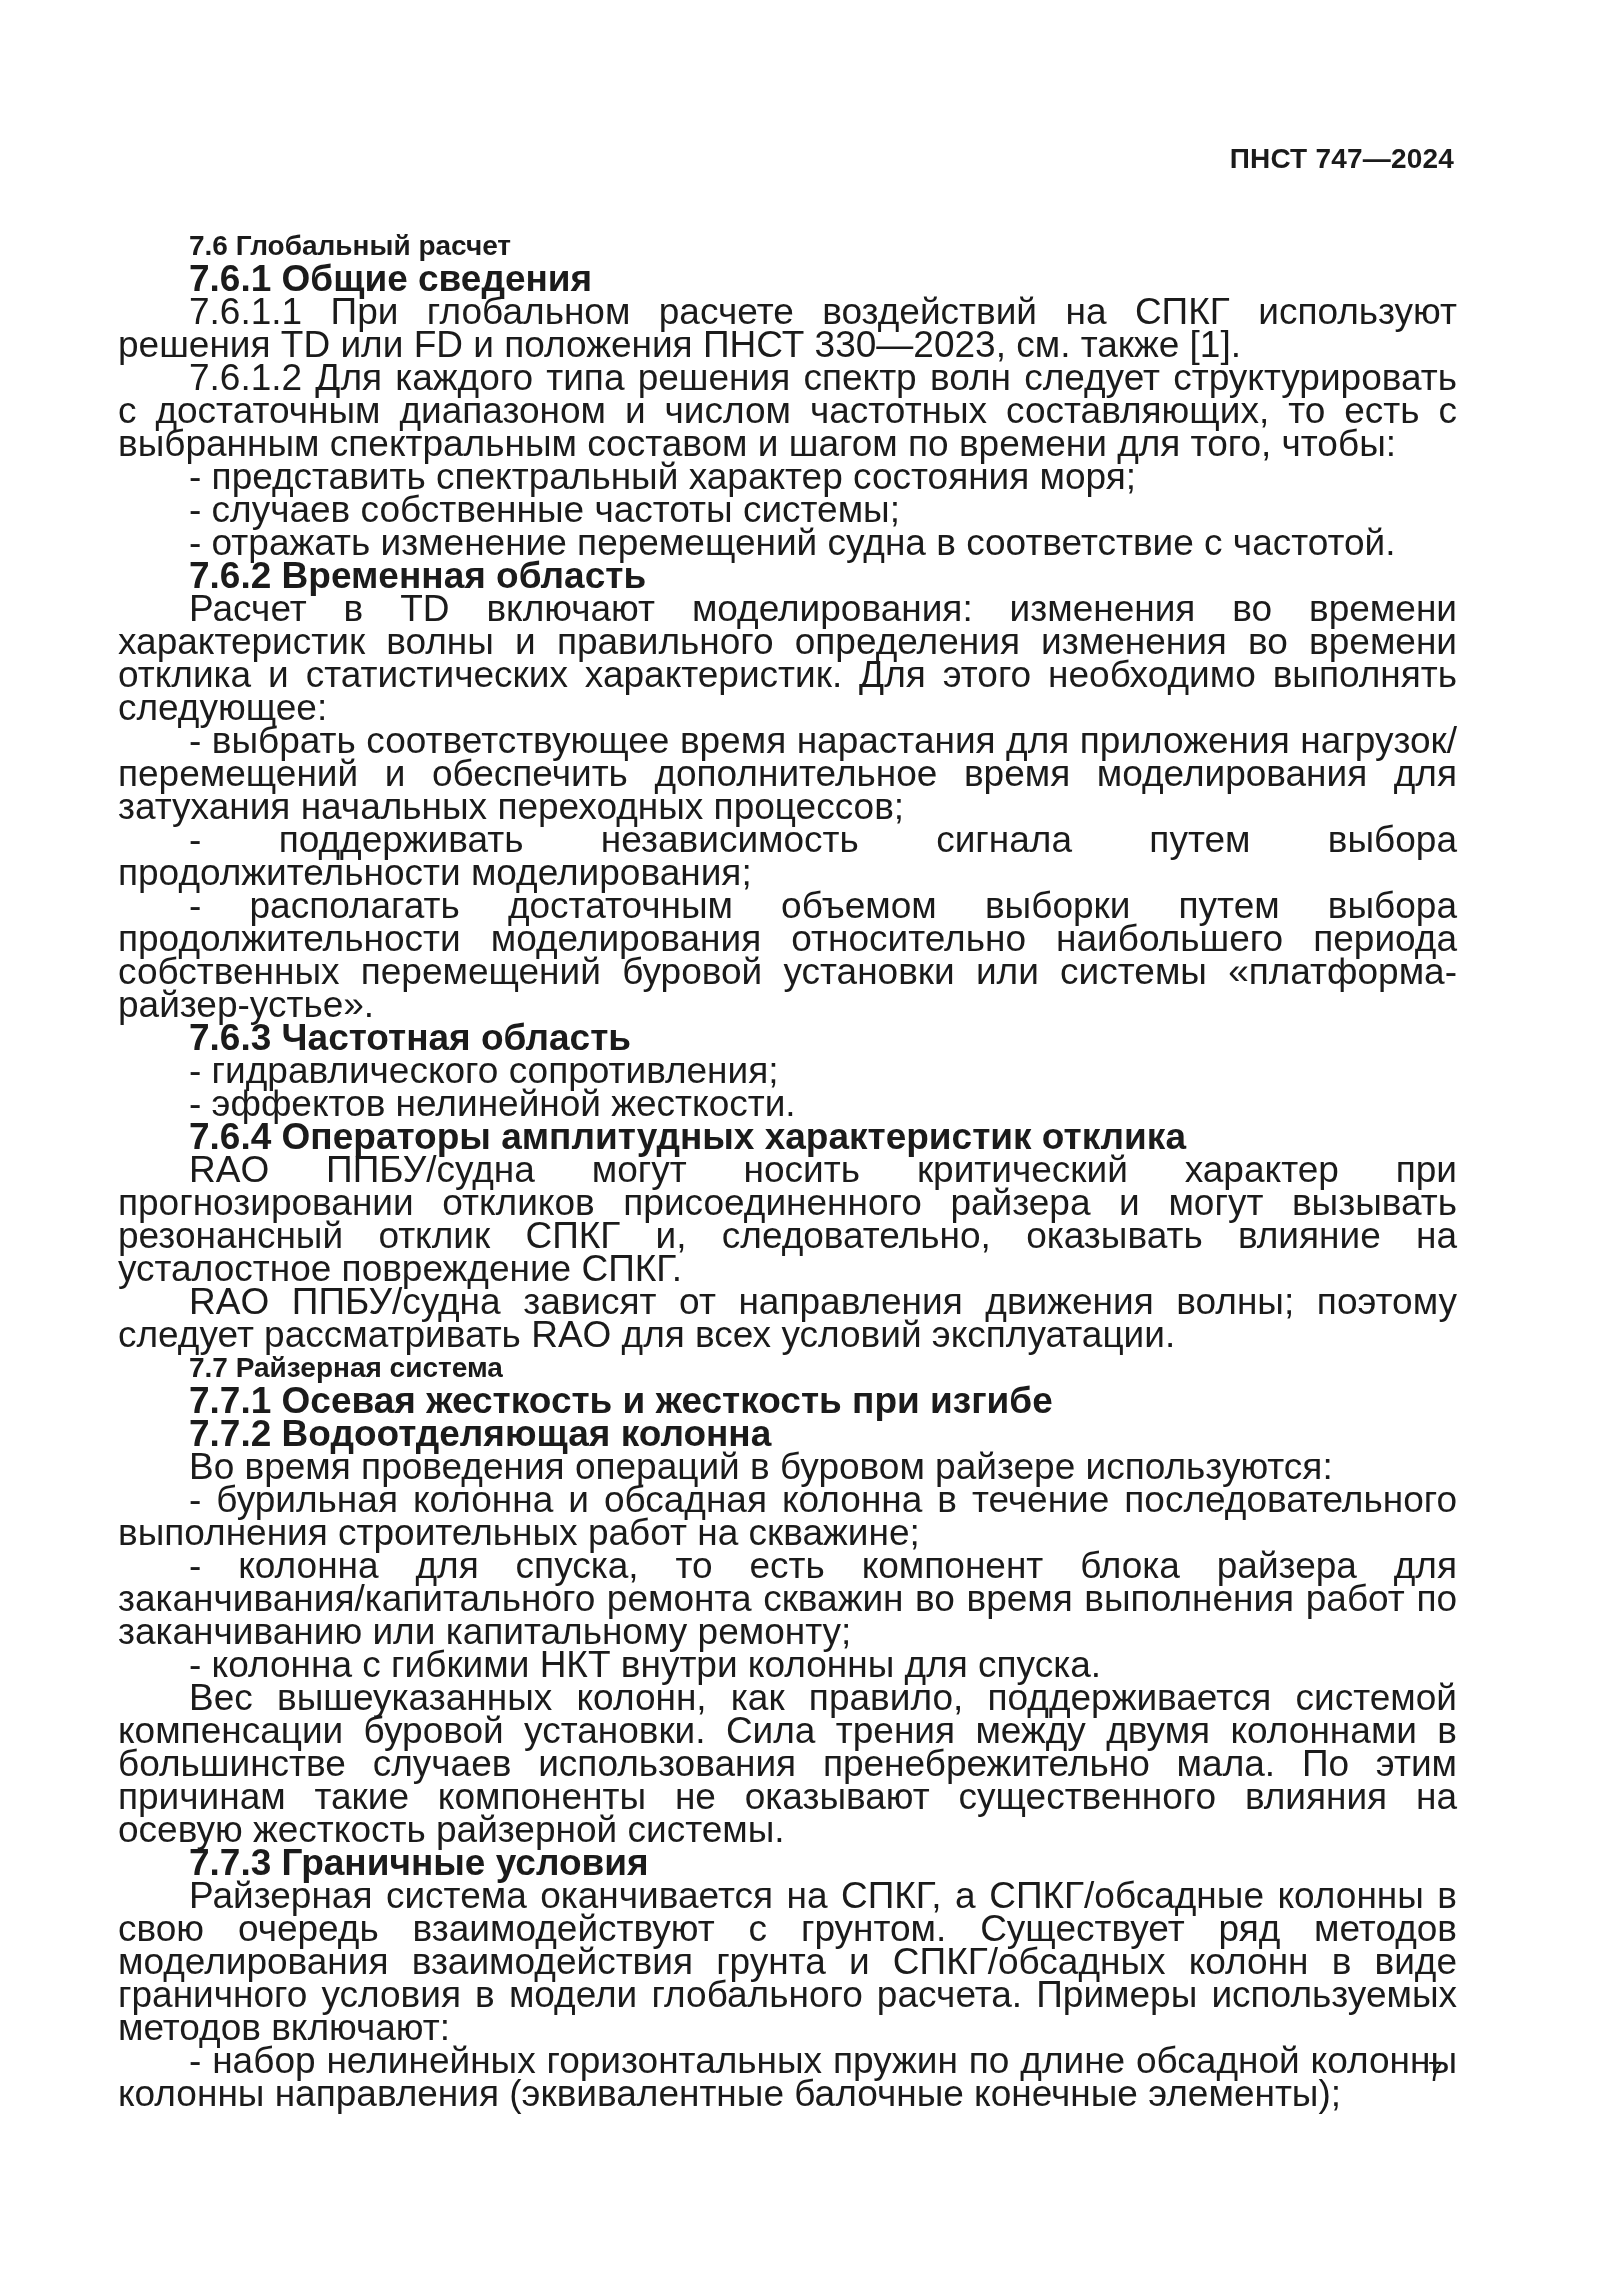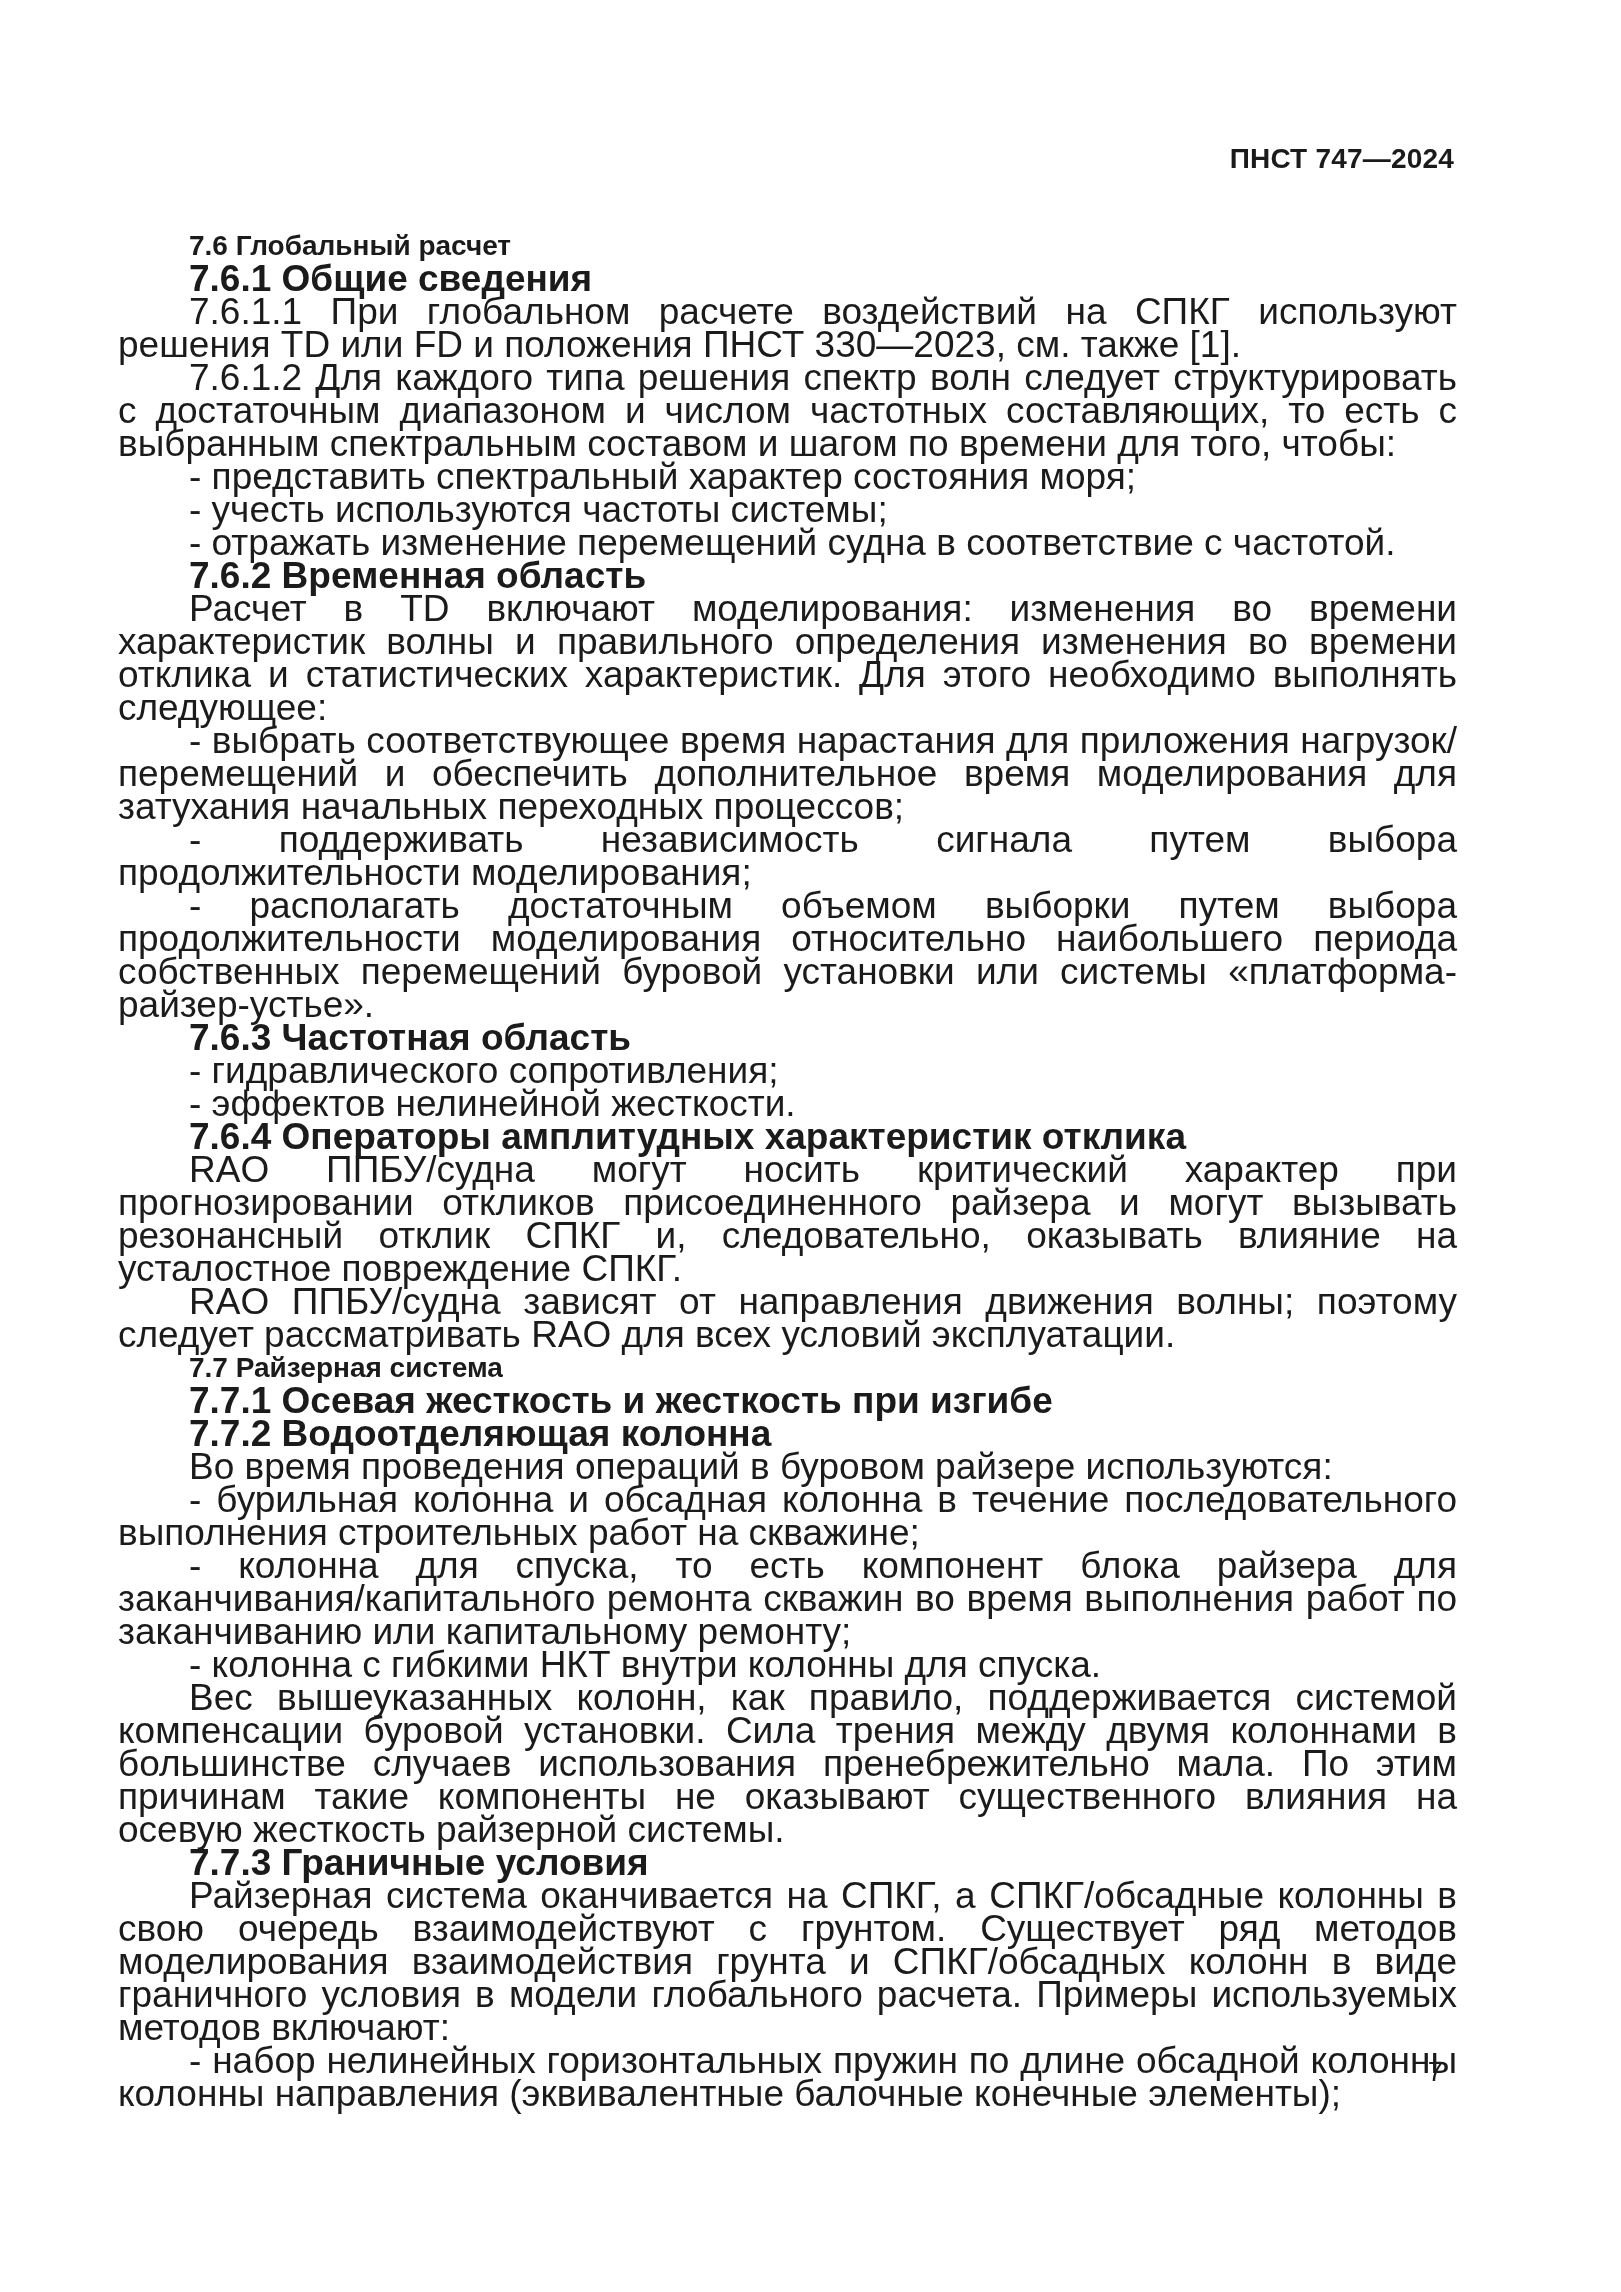--- a/index.html
+++ b/index.html
@@ -76,21 +76,21 @@
 
   <div class="doc-header">ПНСТ 747—2024</div>
 
   <div class="content">
 
     <h2 class="h2-first">7.6 Глобальный расчет</h2>
     <h3 class="h3-after-h2">7.6.1 Общие сведения</h3>
     <p>7.6.1.1 При глобальном расчете воздействий на СПКГ используют решения TD или FD и положения ПНСТ 330—2023, см. также [1].</p>
     <p>7.6.1.2 Для каждого типа решения спектр волн следует структурировать с достаточным диапазоном и числом частотных составляющих, то есть с выбранным спектральным составом и шагом по времени для того, чтобы:</p>
     <p>- представить спектральный характер состояния моря;</p>
-    <p>- учесть используются частоты системы;</p>
+    <p>- случаев собственные частоты системы;</p>
     <p>- отражать изменение перемещений судна в соответствие с частотой.</p>
     <h3>7.6.2 Временная область</h3>
     <p>Расчет в TD включают моделирования: изменения во времени характеристик волны и правильного определения изменения во времени отклика и статистических характеристик. Для этого необходимо выполнять следующее:</p>
     <p>- выбрать соответствующее время нарастания для приложения нагрузок/перемещений и обеспечить дополнительное время моделирования для затухания начальных переходных процессов;</p>
     <p>- поддерживать независимость сигнала путем выбора продолжительности моделирования;</p>
     <p>- располагать достаточным объемом выборки путем выбора продолжительности моделирования относительно наибольшего периода собственных перемещений буровой установки или системы «платформа-райзер-устье».</p>
     <h3>7.6.3 Частотная область</h3>
     <p>- гидравлического сопротивления;</p>
     <p>- эффектов нелинейной жесткости.</p>
     <h3>7.6.4 Операторы амплитудных характеристик отклика</h3>

